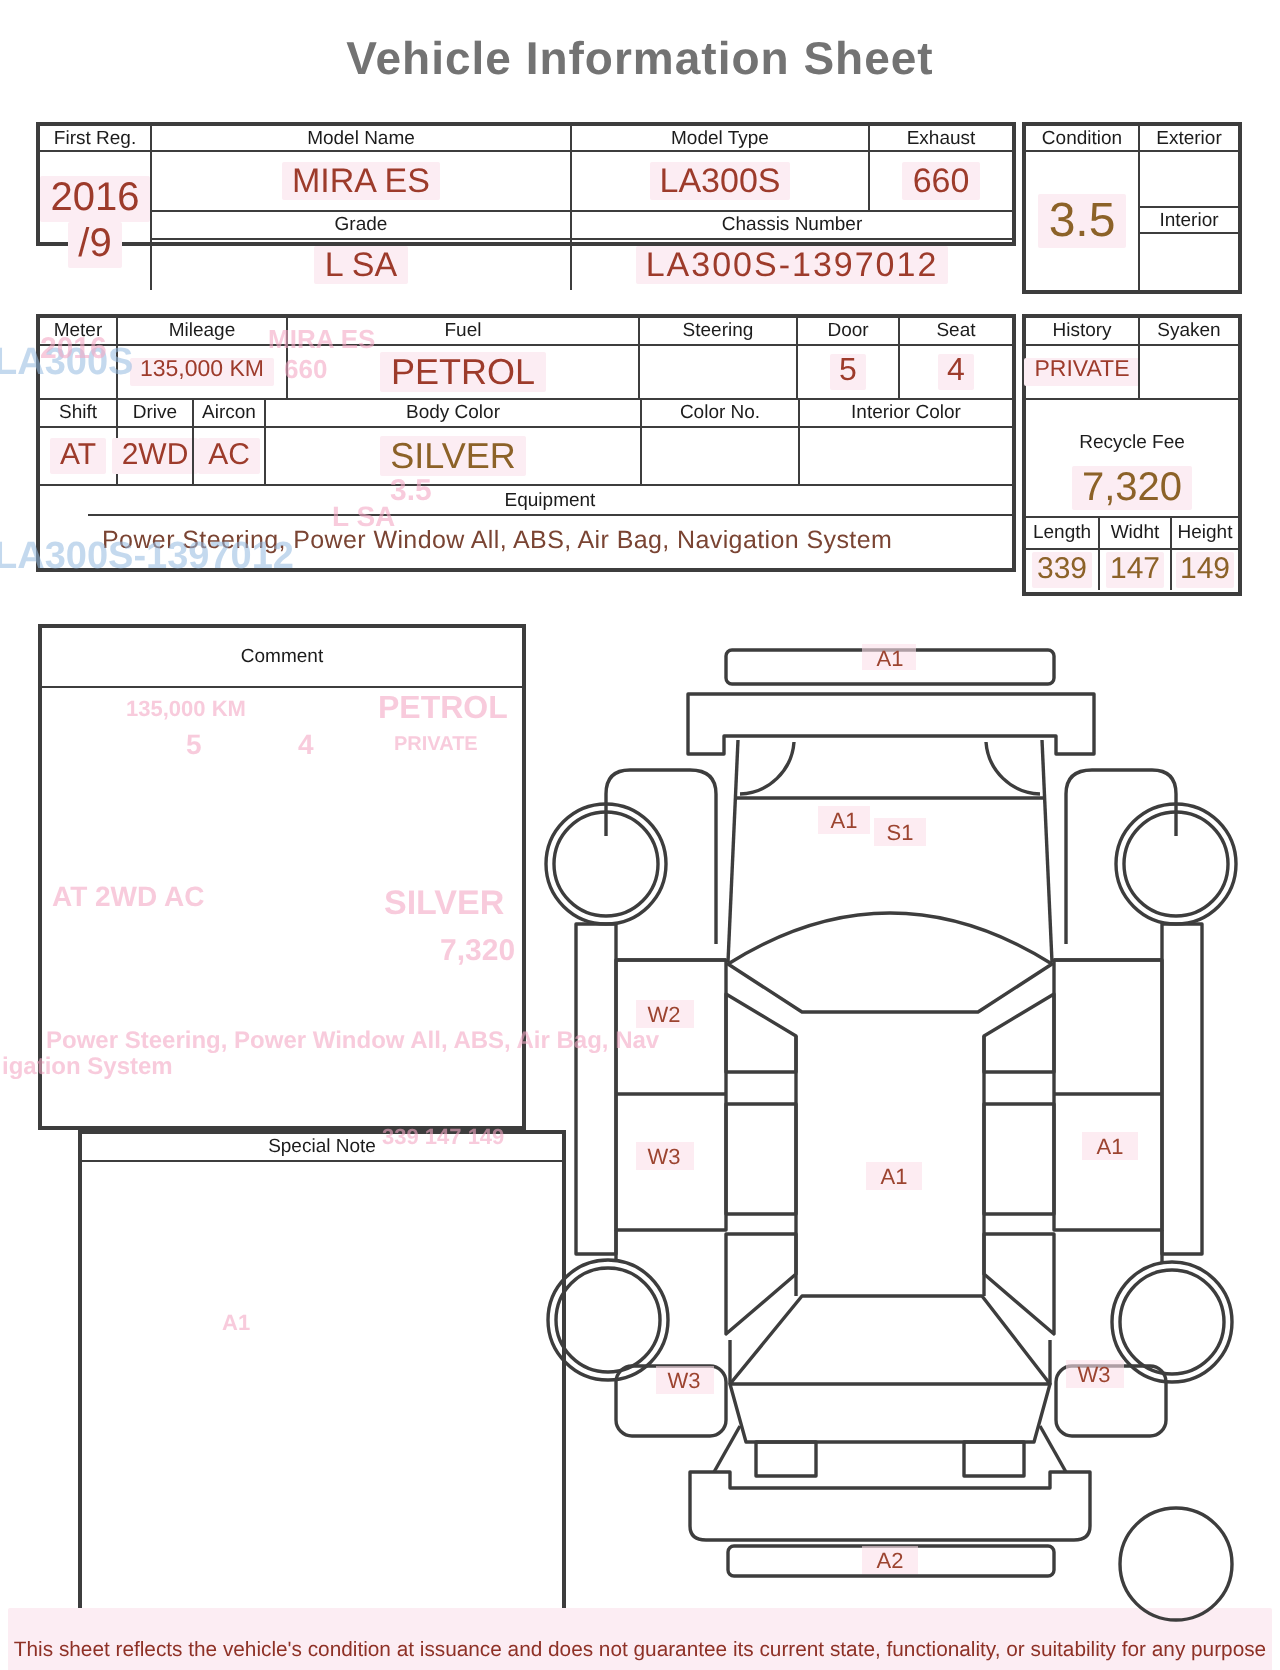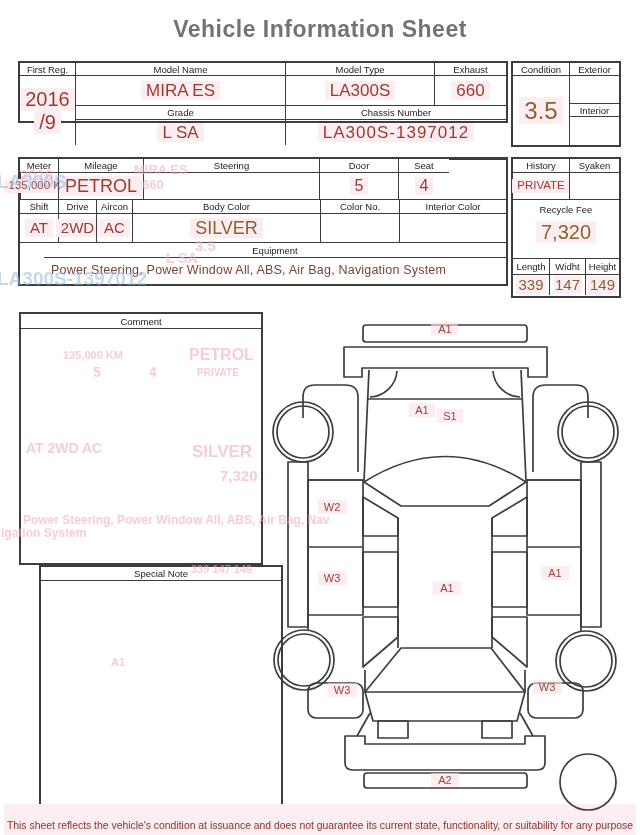--- a/index.html
+++ b/index.html
@@ -88,20 +88,21 @@
       </div>
     <div class="c bl bt" style="grid-row:2;grid-column:2;"></div>
     <div class="c hd bl bt" style="grid-row:3;grid-column:2;">Interior</div>
     <div class="c bl bt" style="grid-row:4;grid-column:2;"></div>
   </div>
 
   <div class="box" style="left:18px;top:157px;width:490px;height:129px;">
     <div class="grid" style="grid-template-columns:38px 85px 176px 79px 51px 57px;grid-template-rows:13px 27px;">
       <div class="c hd">Meter</div>
       <div class="c hd bl">Mileage</div>
+      <div class="c hd bl">Fuel</div>
       <div class="c hd bl">Steering</div>
       <div class="c hd bl">Door</div>
       <div class="c hd bl">Seat</div>
       <div class="c bt"></div>
       <div class="c bl bt v f11">
           <span class="hl">135,000 KM</span>
         </div>
       <div class="c bl bt v f18">
           <span class="hl">PETROL</span>
         </div>
@@ -144,41 +145,41 @@
   <div class="box" style="left:511px;top:157px;width:110px;height:141px;">
     <div class="grid" style="grid-template-columns:56px 50px;grid-template-rows:13px 27px;">
       <div class="c hd">History</div>
       <div class="c hd bl">Syaken</div>
       <div class="c bt v f11">
           <span class="hl">PRIVATE</span>
         </div>
       <div class="c bl bt"></div>
     </div>
     <div class="recycle" style="height:58px;">
-      <div class="hd" style="margin-top:4px;">Recycle Fee</div>
+      <div class="hd" style="margin-top:16px;">Recycle Fee</div>
       <div class="vb f20" style="margin-top:6px;"><span class="hl">7,320</span></div>
     </div>
     <div class="grid bt" style="grid-template-columns:36px 36px 34px;grid-template-rows:15px 21px;">
       <div class="c hd">Length</div>
       <div class="c hd bl">Widht</div>
       <div class="c hd bl">Height</div>
       <div class="c bt vb f15">
           <span class="hl" style="padding:0 2px;">339</span>
         </div>
       <div class="c bl bt vb f15">
           <span class="hl" style="padding:0 2px;">147</span>
         </div>
       <div class="c bl bt vb f15">
           <span class="hl" style="padding:0 2px;">149</span>
         </div>
     </div>
   </div>
 
   <div class="box" style="left:19px;top:312px;width:244px;height:253px;">
-    <div class="c hd bb" style="height:15px;">Comment</div>
+    <div class="c hd bb" style="height:30px;">Comment</div>
   </div>
 
   <div class="box" style="left:19px;top:565px;width:244px;height:253px;margin-left:20px;">
     <div class="c hd bb" style="height:14px;">Special Note</div>
   </div>
 
   <svg class="diag" width="345" height="497" viewBox="0 0 345 497">
     <g>
 
       <rect x="88" y="10" width="164" height="17" rx="3"></rect>

